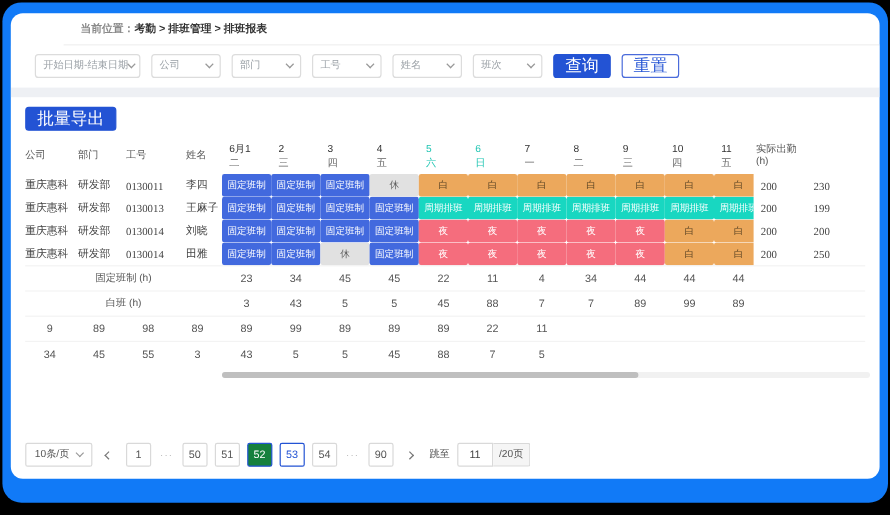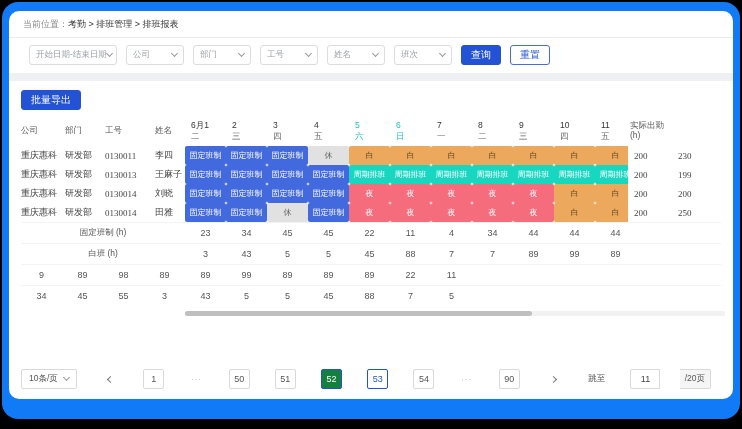--- a/index.html
+++ b/index.html
@@ -6,34 +6,34 @@
   html,body { width:742px; height:429px; background:#000; overflow:hidden;
     font-family:"Liberation Sans","DejaVu Sans",sans-serif; }
   .frame { position:absolute; left:2px; right:2px; top:2px; bottom:10px;
     background:#117af7; border-radius:16px; }
   .content { position:absolute; left:7px; right:7px; top:9px; bottom:20px;
     background:#fff; border-radius:10px; overflow:hidden;
     display:flex; flex-direction:column; }
 
   
   .breadcrumb-bar { padding:7px 14px 6px; border-bottom:1px solid #ececec;
-    font-size:9px; font-weight:normal; }
+    font-size:9px; font-weight:bold;margin-left:44px; }
   .bc-prefix { color:#8a8a8a; }
   .bc-path { color:#333; }
 
   
   .filter-bar { display:flex; align-items:center; gap:9px; padding:7px 20px 8px; background:#fff; }
   .filter-fields { display:flex; align-items:center; gap:9px; }
   .select { height:20px; background:#fff; border:1px solid #dcdcdc; border-radius:3px;
     display:flex; align-items:center; justify-content:space-between;
     padding:0 6px; font-size:8.5px; color:#9aa0a6; white-space:nowrap; overflow:hidden; }
   .select.wide { width:88px; } .select.norm { width:58px; }
   .chev { width:5px; height:5px; border-right:1px solid #999; border-bottom:1px solid #999;
     transform:rotate(45deg); margin-top:-3px; flex:0 0 5px; }
-  .btn { height:20px; padding:0 9px; font-size:10px; border-radius:3px;
+  .btn { height:20px; padding:0 9px; font-size:14px; border-radius:3px;
     display:flex; align-items:center; cursor:pointer; }
   .btn.primary { background:#2353d4; color:#fff; border:1px solid #2353d4; }
   .btn.ghost { background:#fff; color:#2353d4; border:1px solid #4a6bdb; }
 
   .gray-strip { height:8px; background:#eef0f4; flex:0 0 8px; }
 
   
   .card { flex:1; display:flex; flex-direction:column; padding:8px 12px 6px; min-height:0; }
   .export-row { margin-bottom:6px; }
   .export-row .btn { display:inline-flex; }
@@ -66,21 +66,21 @@
     font-size:8.5px; color:#555; }
   .sum-val { align-items:center; justify-content:center; font-size:9px; color:#555; }
 
   .hscroll { height:5px; background:#f1f1f1; border-radius:3px;
     margin:5px 0 0 164px; width:540px; }
   .thumb { height:5px; width:347px; background:#bfbfbf; border-radius:3px; }
 
   .spacer { flex:1; }
 
   
-  .pagination { display:flex; justify-content:space-between; align-items:center; gap:6px;
+  .pagination { display:flex; justify-content:flex-start; align-items:center; gap:6px;
     padding:0 10px 4px 0; }
   .pg-size { height:20px; border:1px solid #d9d9d9; border-radius:2px; background:#fff;
     display:flex; align-items:center; gap:6px; padding:0 7px; font-size:8.5px; color:#555; }
   .pg-arrow { width:16px; height:20px; display:flex; align-items:center; justify-content:center; cursor:pointer; }
   .chev-l { width:5px; height:5px; border-left:1px solid #777; border-bottom:1px solid #777; transform:rotate(45deg); }
   .chev-r { width:5px; height:5px; border-right:1px solid #777; border-top:1px solid #777; transform:rotate(45deg); }
   .pg-item { min-width:21px; height:20px; border:1px solid #d9d9d9; border-radius:2px;
     display:flex; align-items:center; justify-content:center; font-size:9px; color:#555;
     background:#fff; padding:0 3px; cursor:pointer; }
   .pg-item.active { background:#15803d; border-color:#2353d4; color:#fff; }

